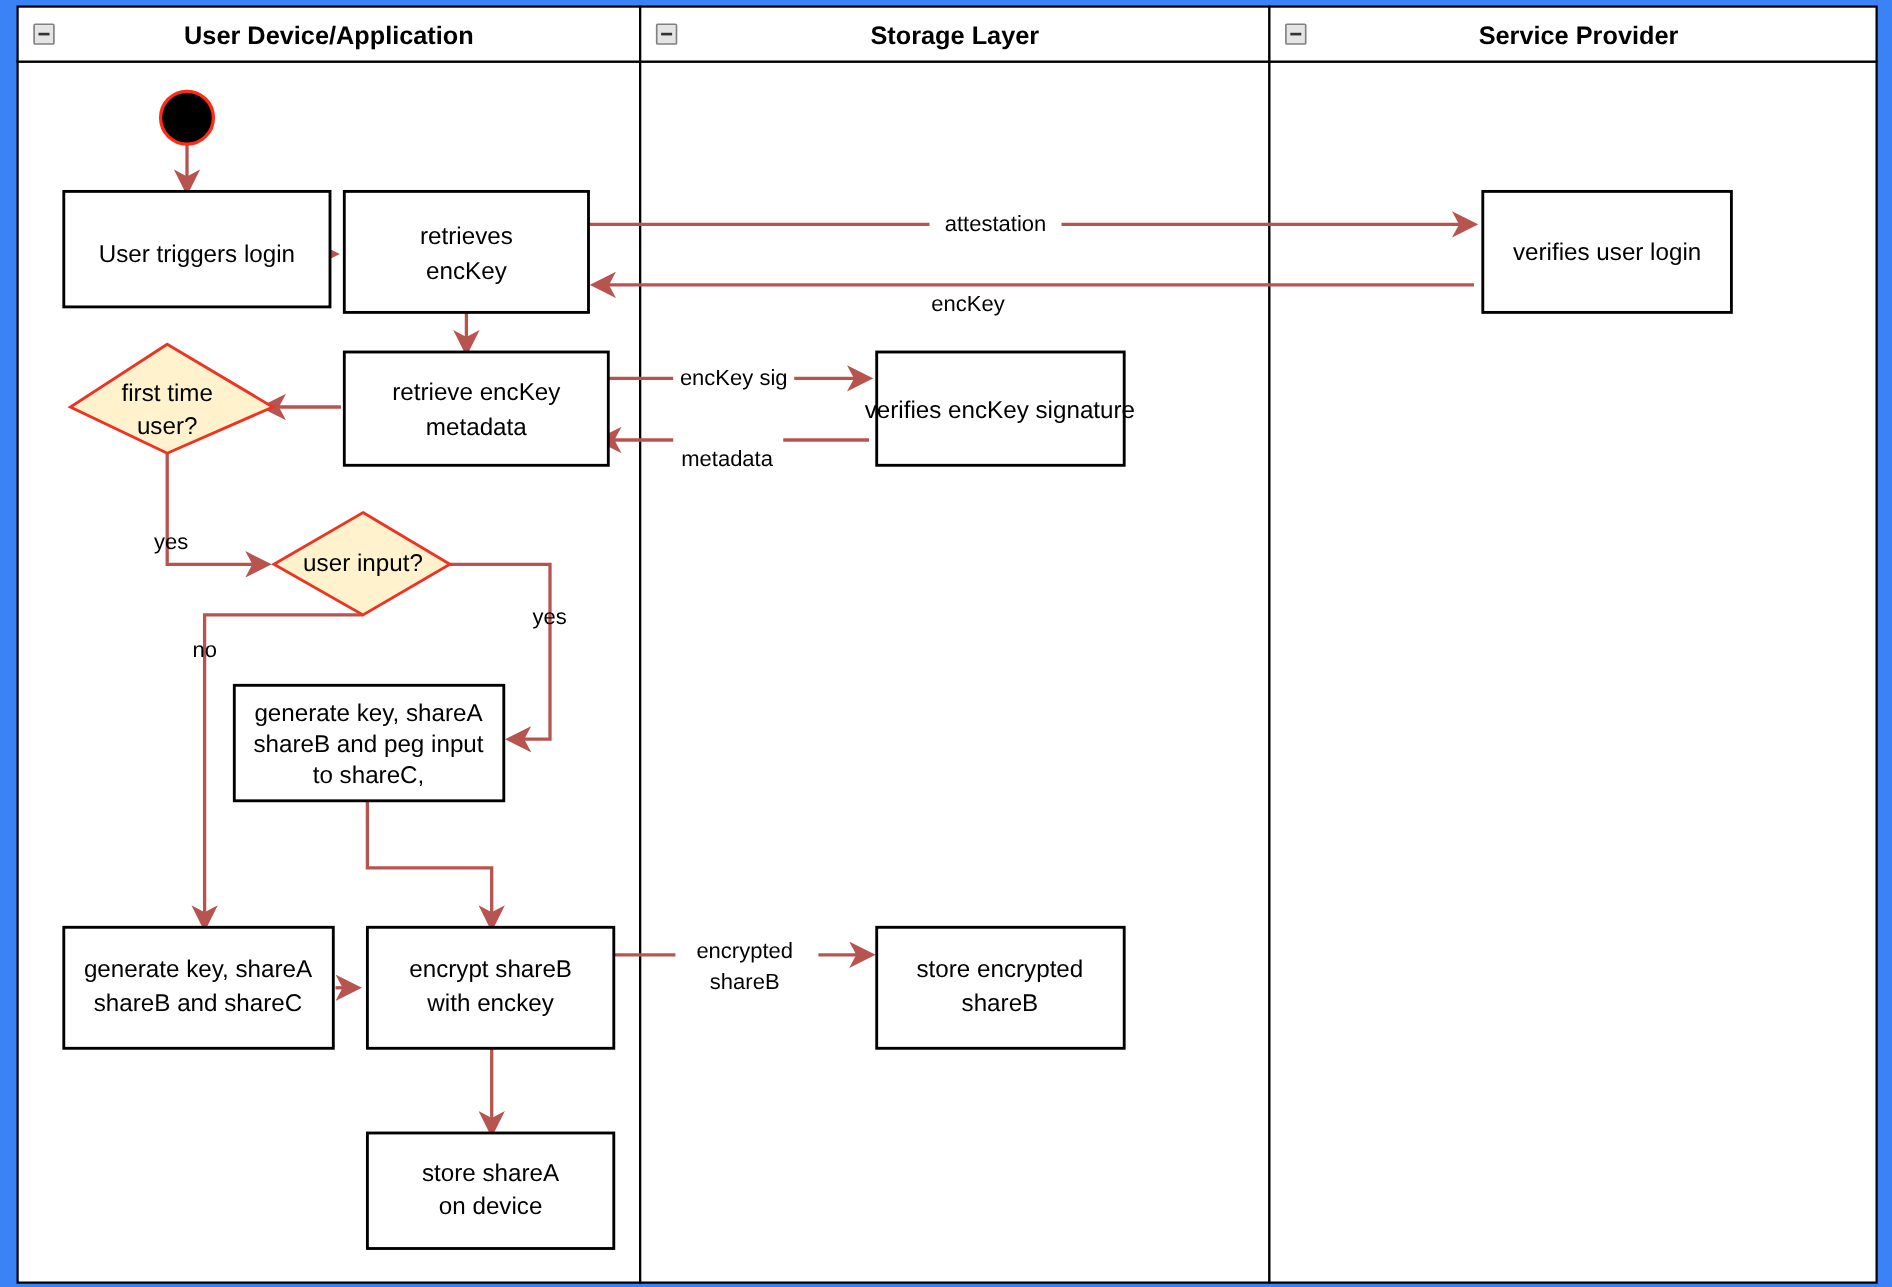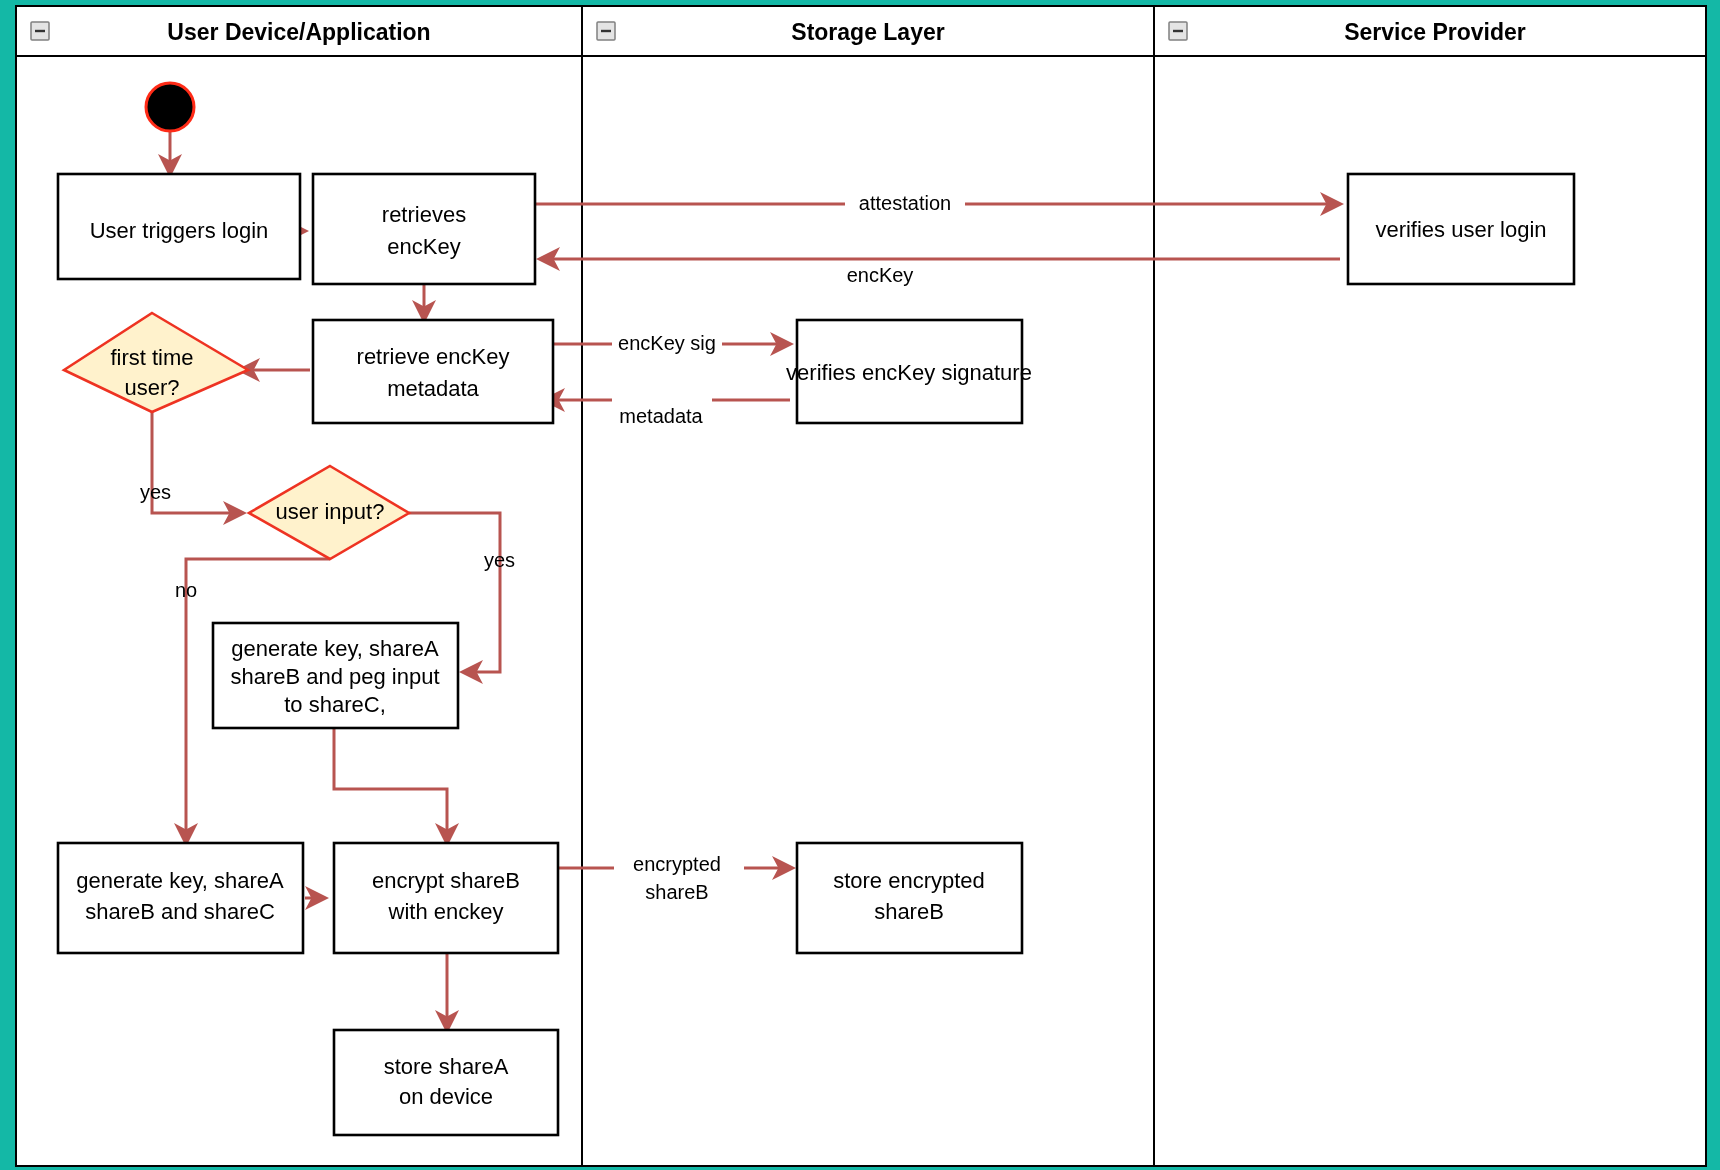--- a/index.html
+++ b/index.html
@@ -5,21 +5,21 @@
   html, body {
     margin: 0;
     padding: 0;
     background: #ffffff;
     font-family: "Liberation Sans", sans-serif;
   }
   #canvas {
     position: relative;
     width: 1720px;
     height: 1170px;
-    background: #14b8a6;
+    background: #3b82f6;
     overflow: hidden;
   }
   svg.diagram {
     position: absolute;
     left: 0;
     top: 0;
     width: 1720px;
     height: 1170px;
   }
   .lane-rect {

